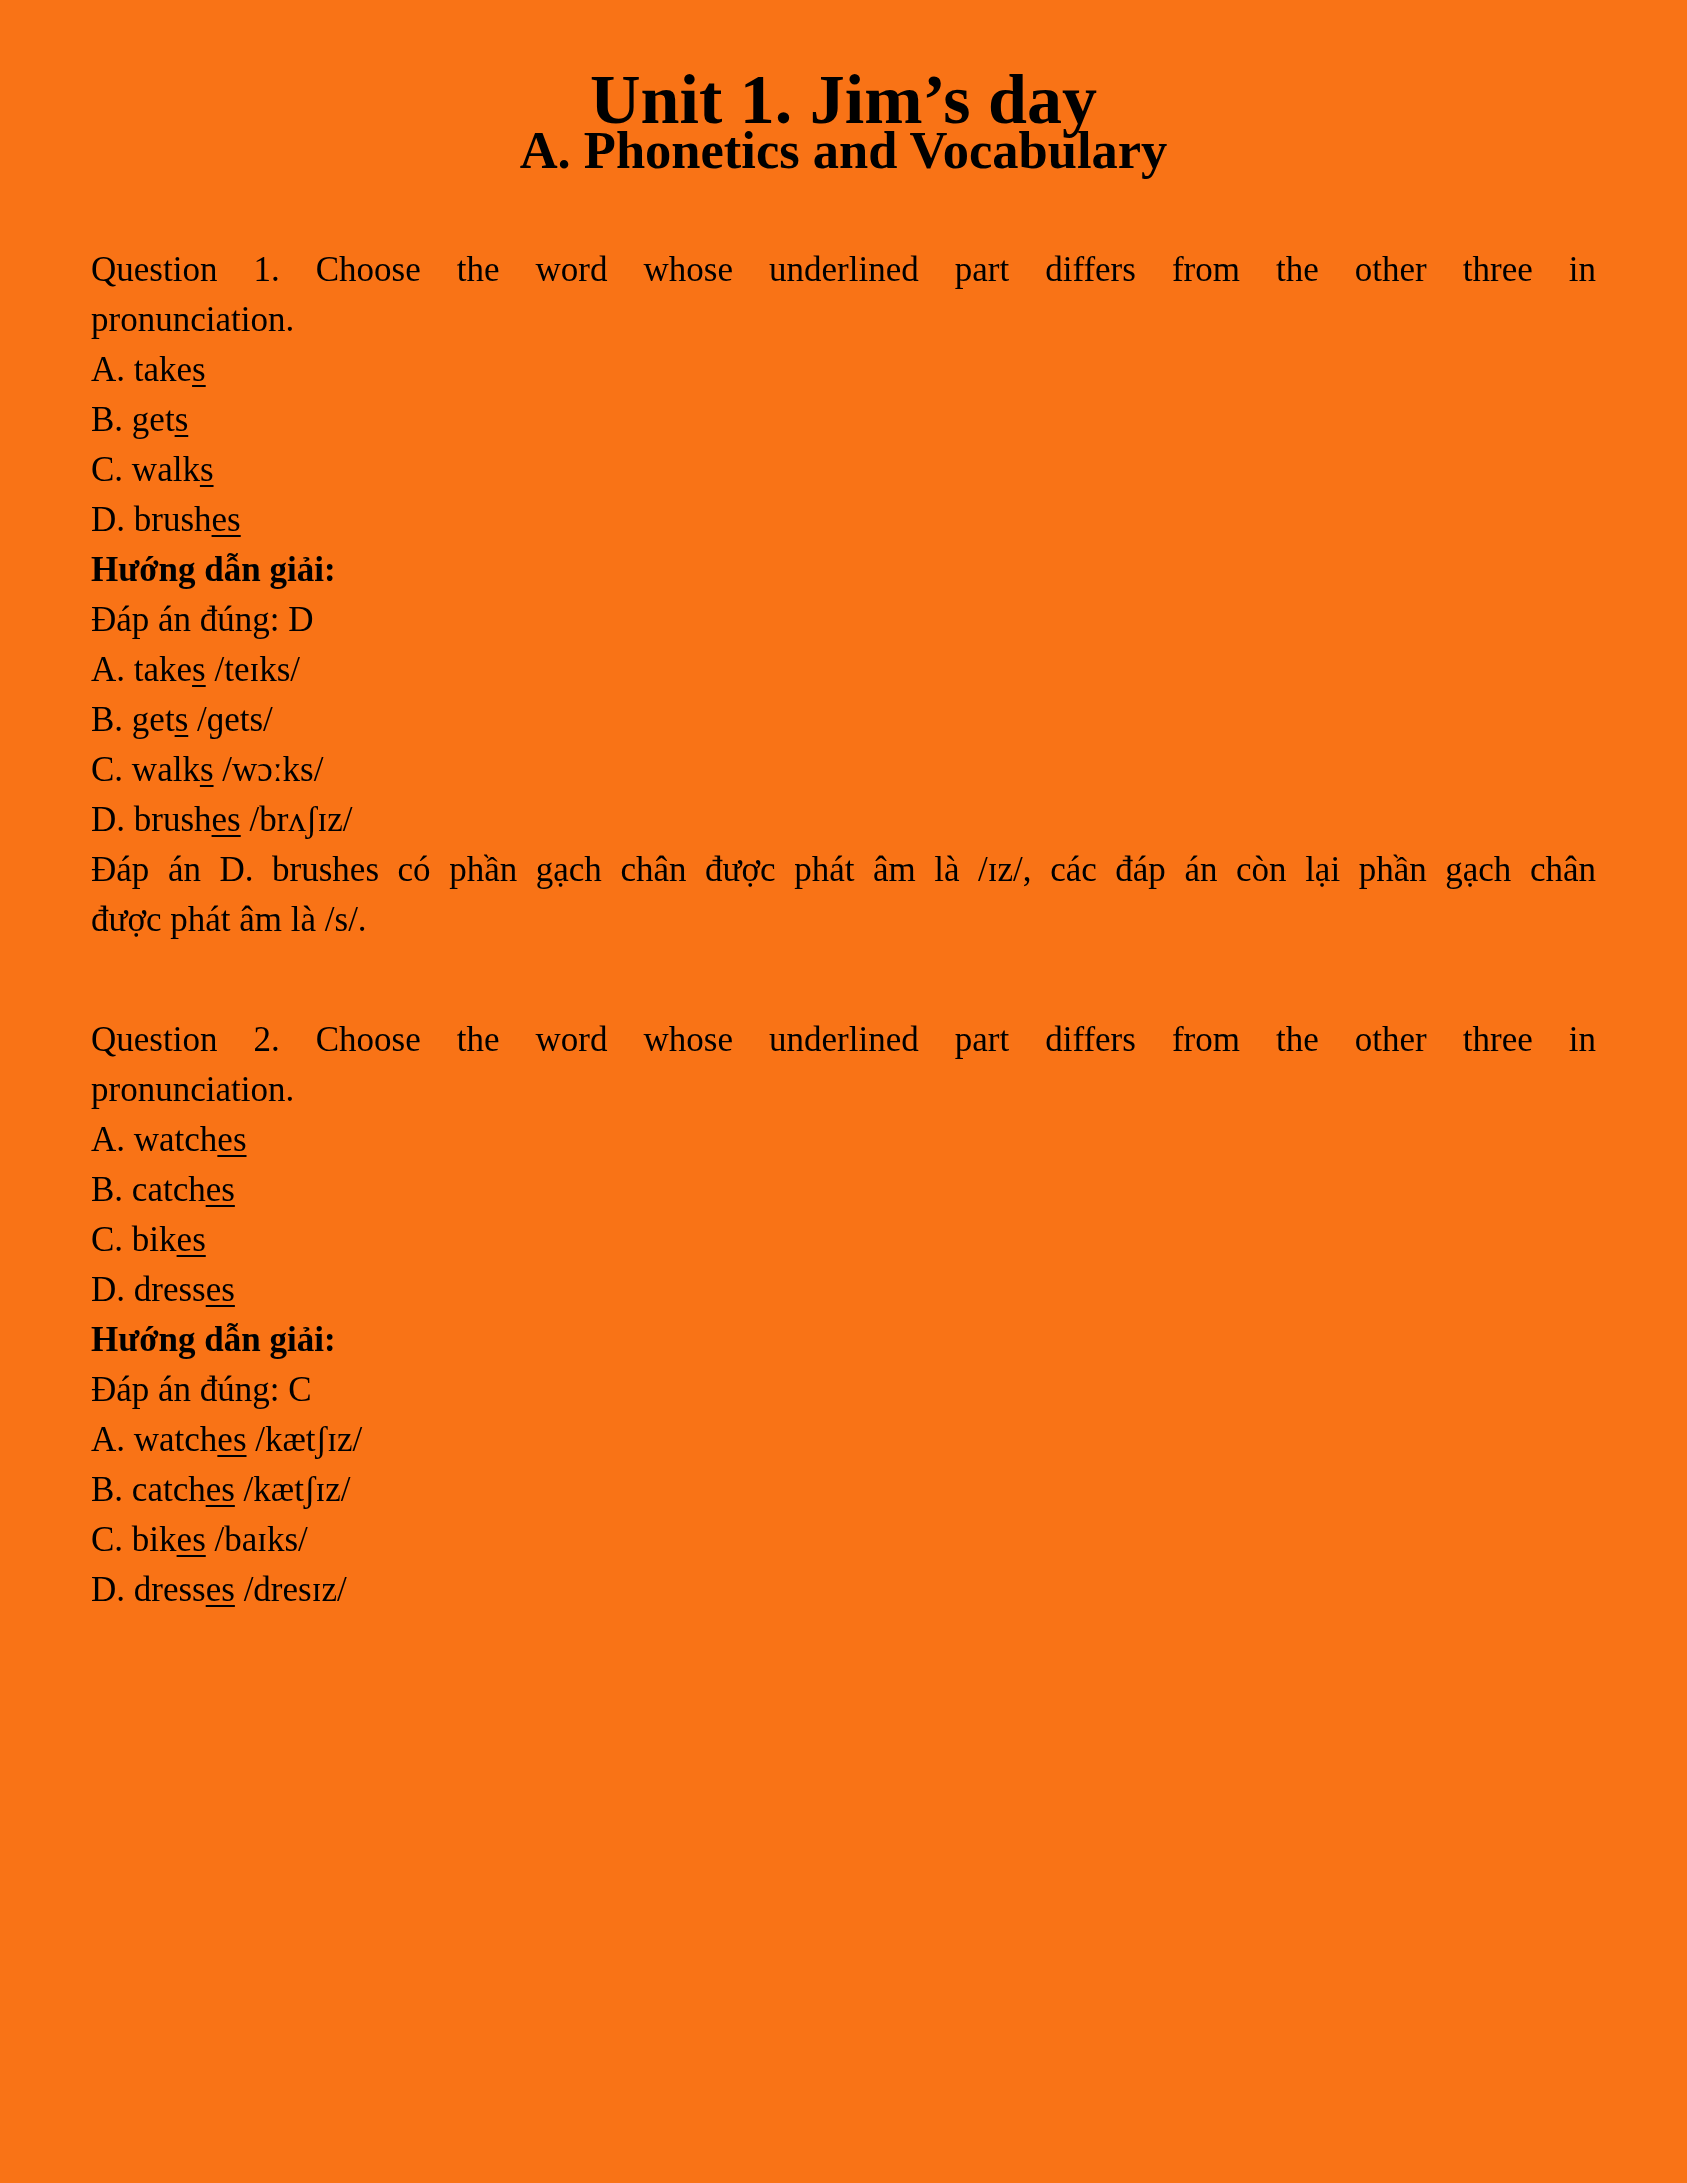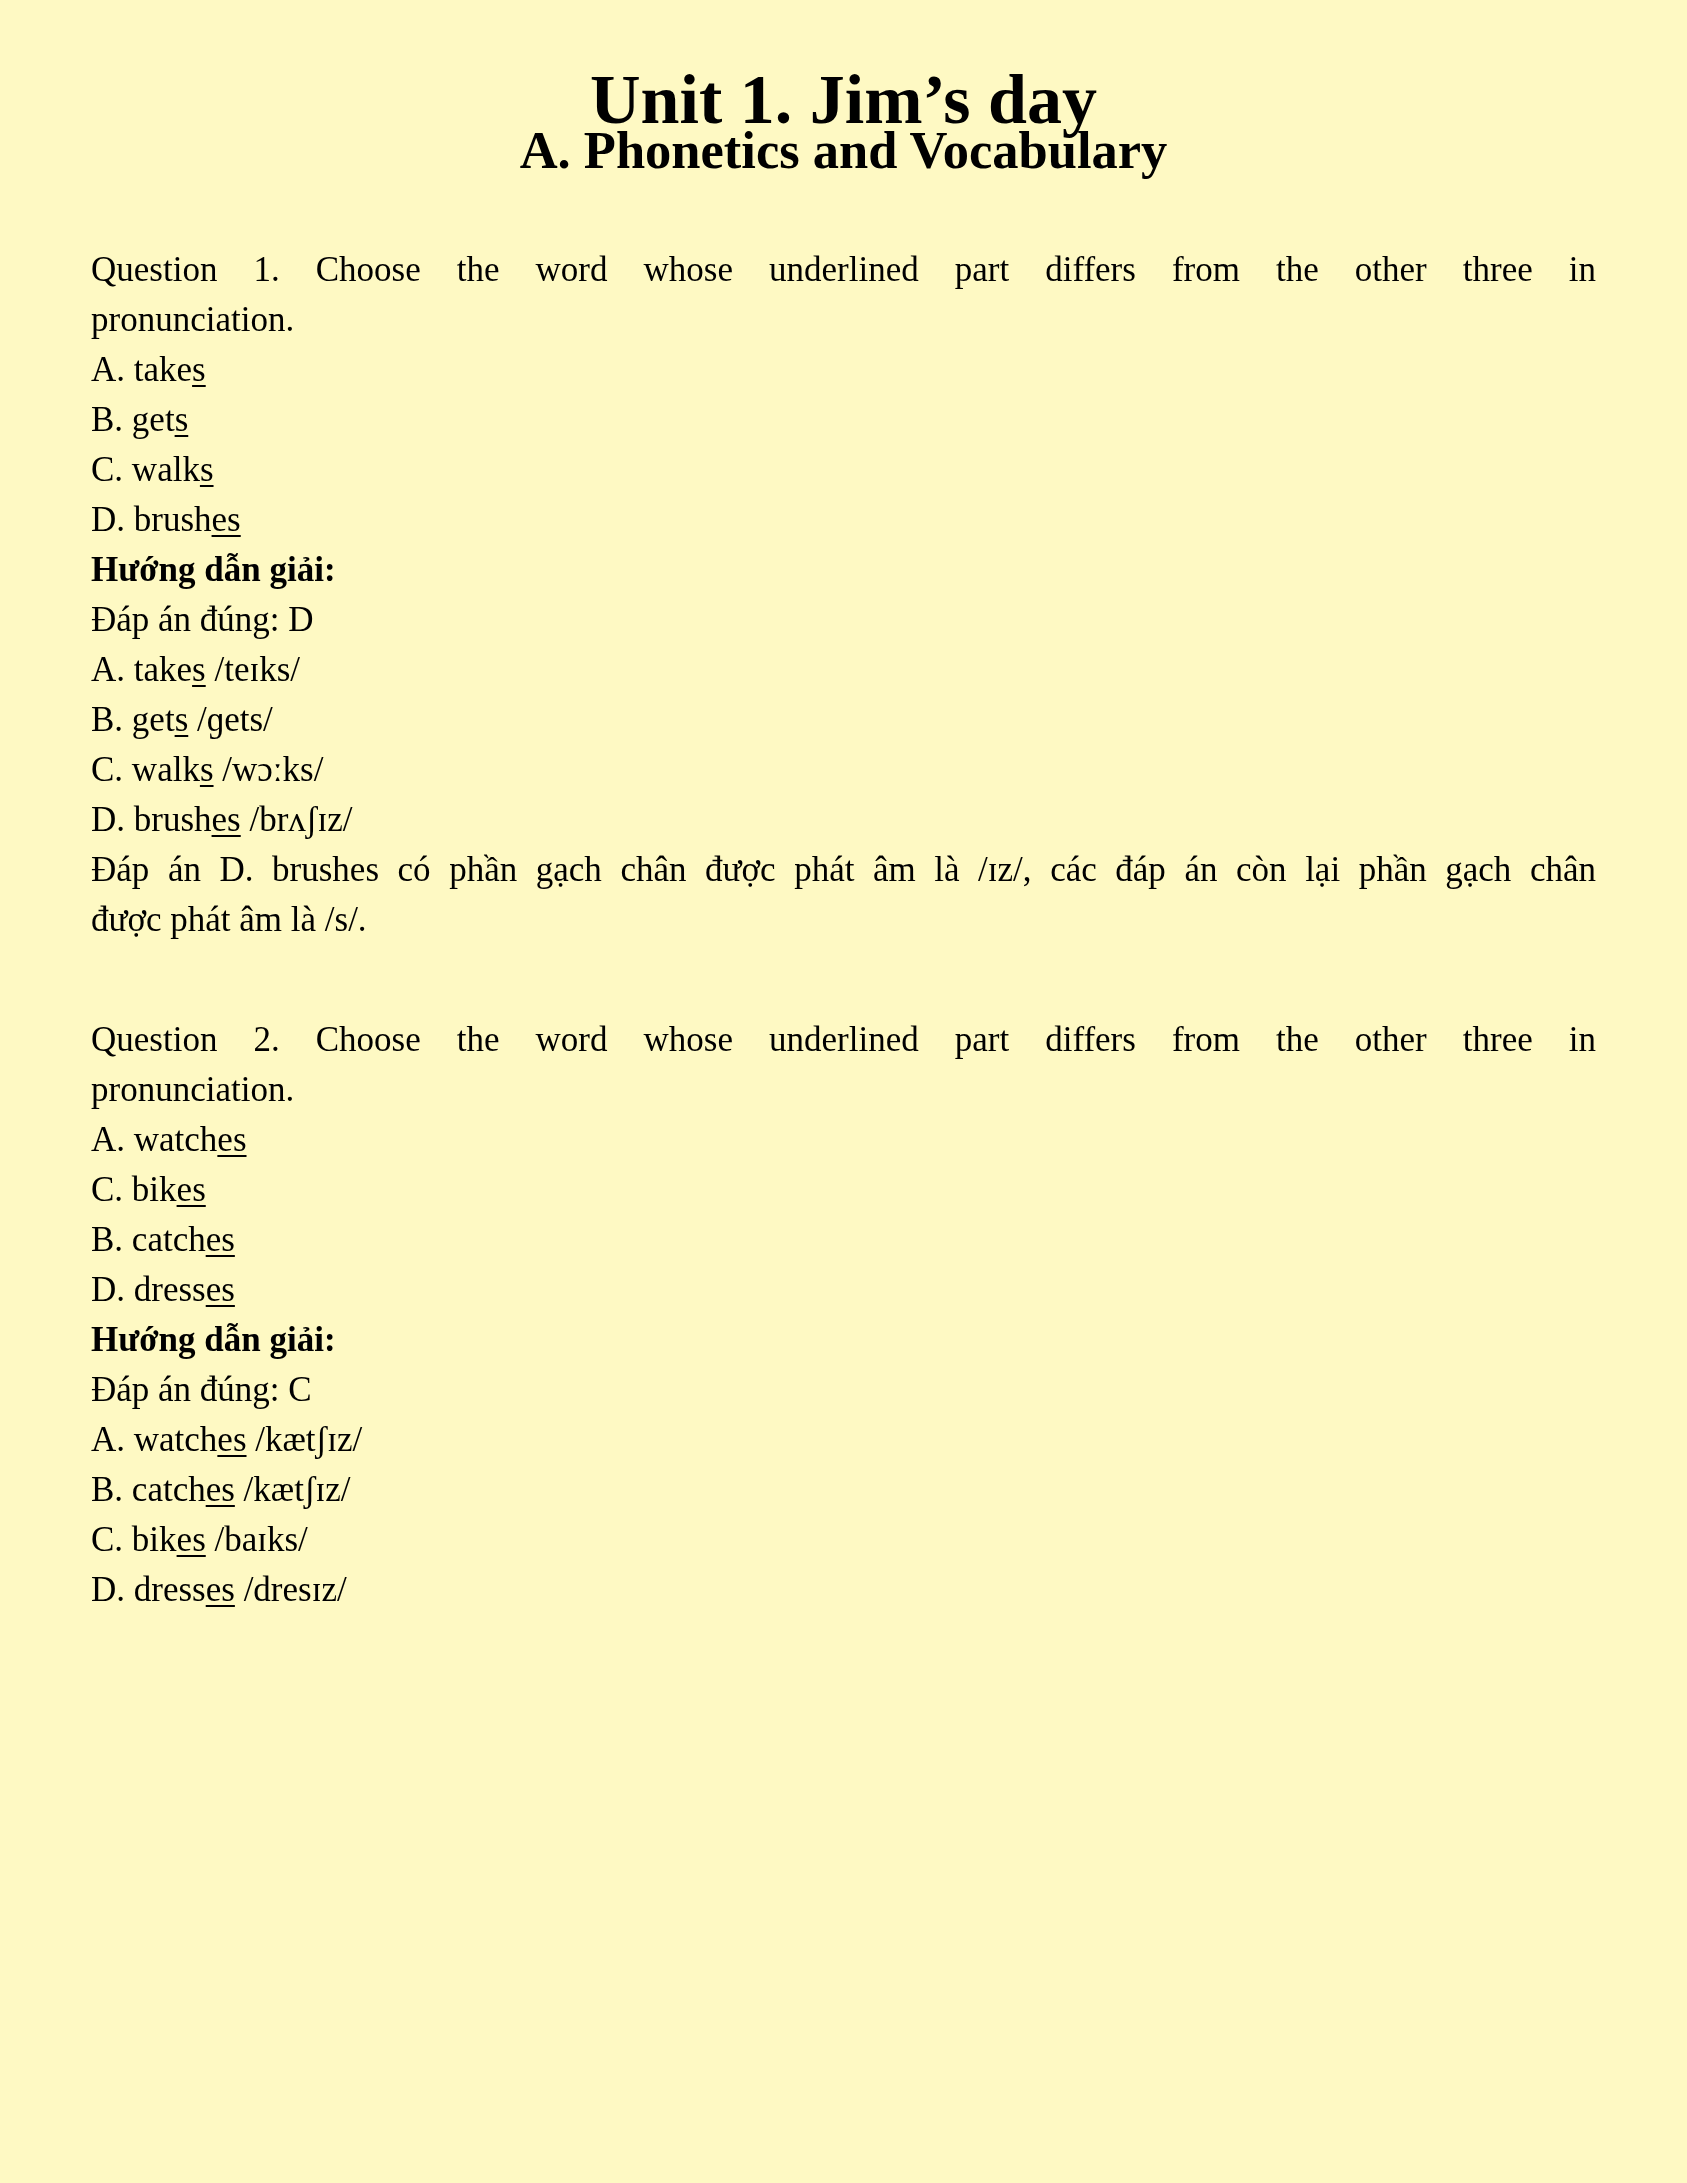--- a/index.html
+++ b/index.html
@@ -5,21 +5,21 @@
   html, body {
     margin: 0;
     padding: 0;
     background: #ffffff;
   }
   .page {
     position: relative;
     width: 1687px;
     height: 2183px;
     box-sizing: border-box;
-    background: #fef9c3;
+    background: #f97316;
     color: #000000;
     font-family: "Liberation Serif", "DejaVu Serif", serif;
     font-size: 35px;
     padding: 75px 91px 0 91px;
     overflow: hidden;
   }
   h1, h2, p, section, div { margin: 0; padding: 0; }
   .line { line-height: 50px; }
   .center { text-align: center; }
   .bold { font-weight: bold; }
@@ -66,22 +66,22 @@
   </section>
 
   <div class="gap"></div>
 
   <section>
 
     <p class="line justify-full"><strong>Question 2.</strong> <span>Choose the word whose underlined part differs from the other three in</span></p>
     <p class="line">pronunciation.</p>
 
     <p class="line"><span>A.</span> <span><span>watch</span><span class="u">es</span></span></p>
+    <p class="line"><span>B.</span> <span><span>catch</span><span class="u">es</span></span></p>
     <p class="line"><span>C.</span> <span><span>bik</span><span class="u">es</span></span></p>
-    <p class="line"><span>B.</span> <span><span>catch</span><span class="u">es</span></span></p>
     <p class="line"><span>D.</span> <span><span>dress</span><span class="u">es</span></span></p>
 
     <p class="line bold">Hướng dẫn giải:</p>
     <p class="line"><strong>Đáp án đúng:</strong> <span>C</span></p>
 
     <p class="line"><span>A.</span> <span><span>watch</span><span class="u">es</span></span> <span>/kætʃɪz/</span></p>
     <p class="line"><span>B.</span> <span><span>catch</span><span class="u">es</span></span> <span>/kætʃɪz/</span></p>
     <p class="line"><span>C.</span> <span><span>bik</span><span class="u">es</span></span> <span>/baɪks/</span></p>
     <p class="line"><span>D.</span> <span><span>dress</span><span class="u">es</span></span> <span>/dresɪz/</span></p>
 

